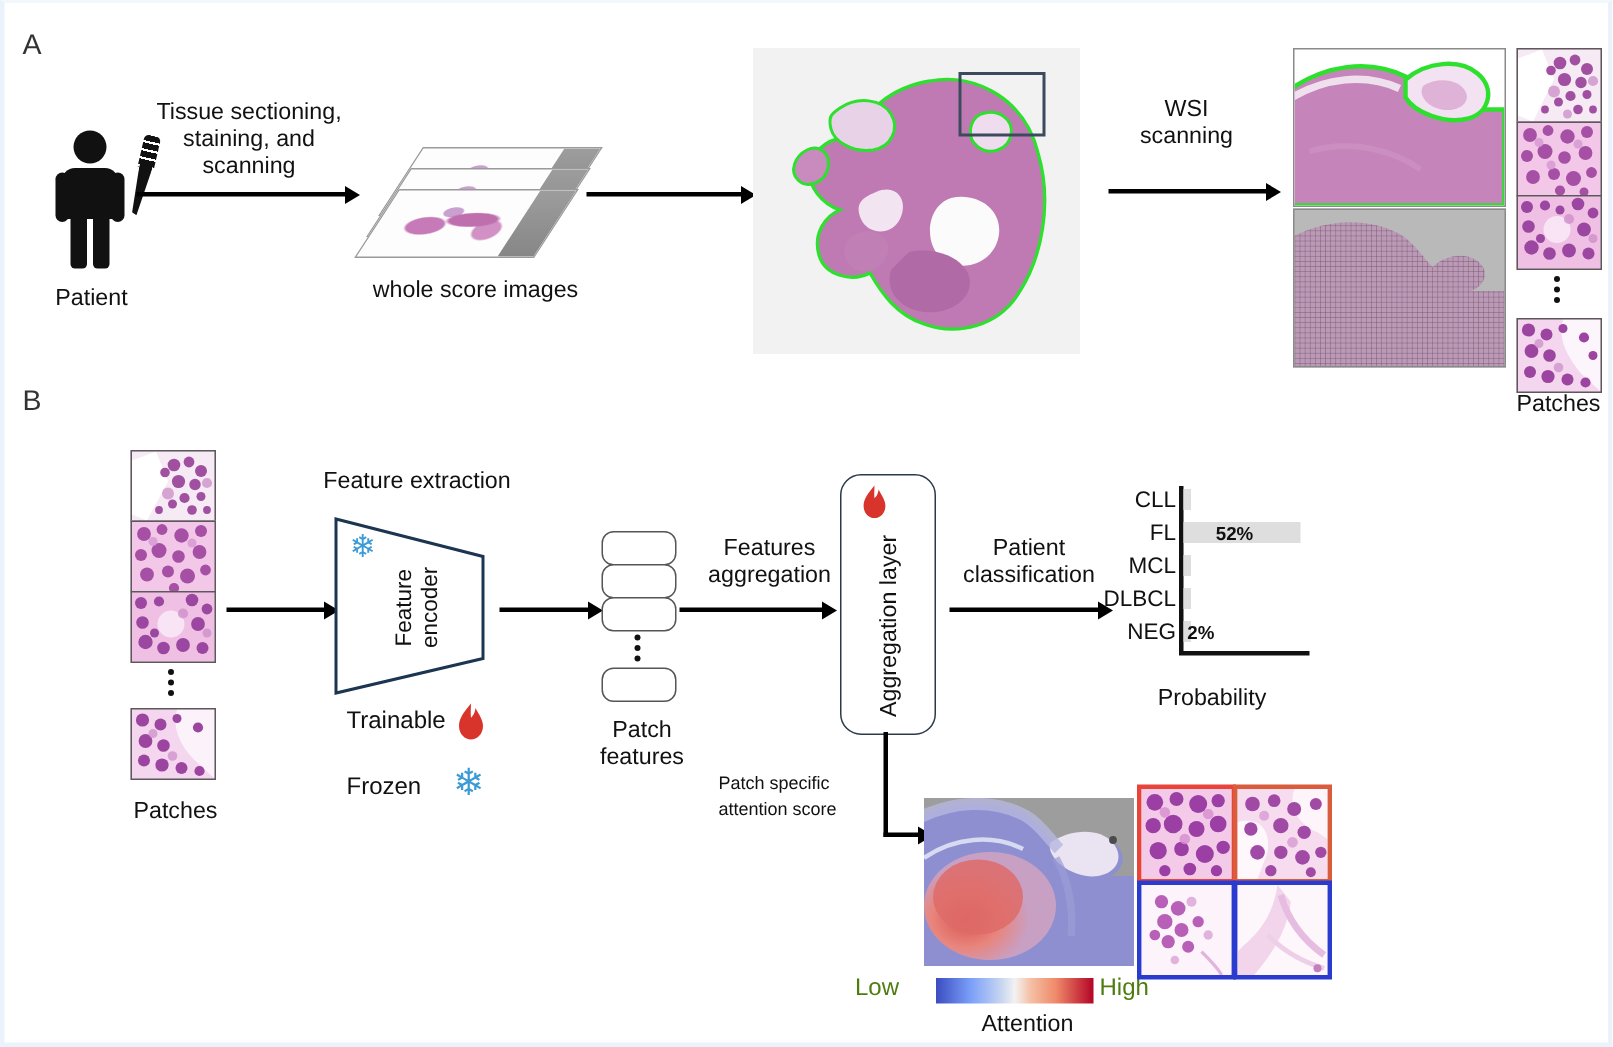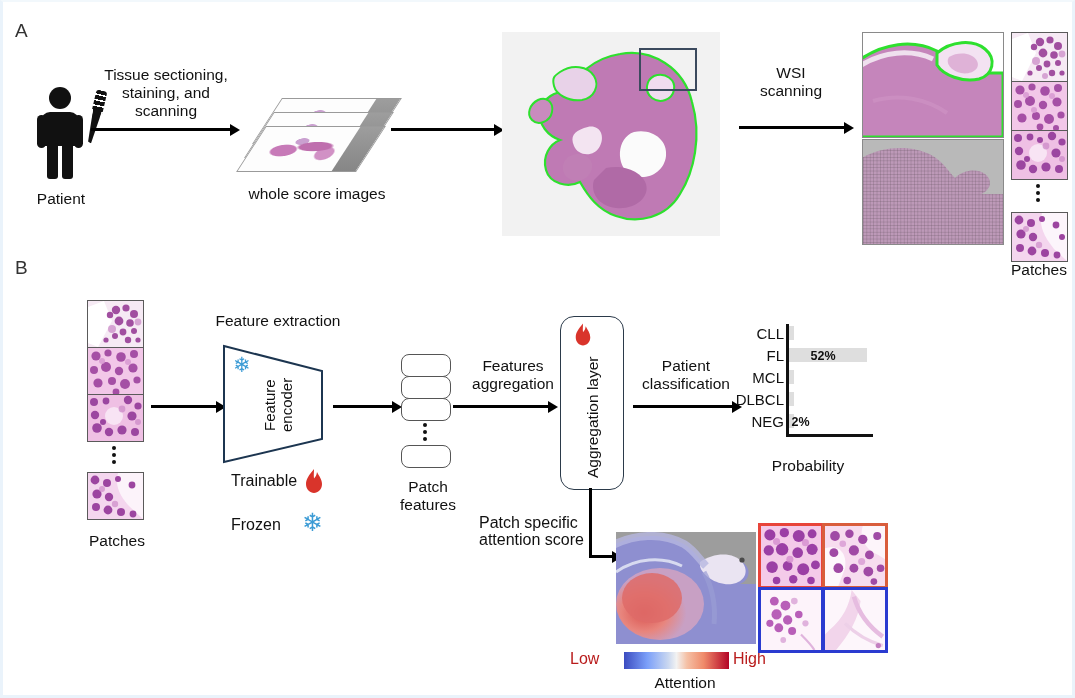--- a/index.html
+++ b/index.html
@@ -17,21 +17,21 @@
     background:#ffffff;
     border-left:3px solid #eaf3fb;
     border-right:3px solid #eaf3fb;
     border-top:2px solid #f2f8fc;
     border-bottom:3px solid #eaf3fb;
     box-sizing:border-box;
   }
   .abs{position:absolute;}
   .panel-label{font-size:19px;color:#333;letter-spacing:.5px;}
   .cap{font-size:15.5px;line-height:18px;text-align:center;color:#111;}
-  .cap-sm{font-size:16px;line-height:17px;text-align:center;color:#111;}
+  .cap-sm{font-size:12px;line-height:17px;text-align:center;color:#111;}
 
   
   .arrow{position:absolute;height:3px;background:#000;}
   .arrow:after{
     content:"";position:absolute;right:-9px;top:50%;
     transform:translateY(-50%);
     width:0;height:0;
     border-left:10px solid #000;
     border-top:6px solid transparent;
     border-bottom:6px solid transparent;
@@ -102,21 +102,21 @@
   .bar{position:absolute;background:#dedede;}
   .bar-label{position:absolute;font-size:15px;color:#111;text-align:right;white-space:nowrap;}
   .bar-val{position:absolute;font-size:12.5px;font-weight:bold;color:#111;white-space:nowrap;}
 
   
   .heat{position:absolute;background:#9d9d9d;overflow:hidden;}
   .cbar{
     position:absolute;height:17px;
     background:linear-gradient(90deg,#3b4cc0 0%,#7b9ff9 22%,#c9d7f0 42%,#f2f2f2 50%,#f5c0a5 60%,#ef8a6a 76%,#b40426 100%);
   }
-  .legend-t{position:absolute;font-size:16px;color:#b91c1c;}
+  .legend-t{position:absolute;font-size:16px;color:#4d7c0f;}
   .apatch{position:absolute;overflow:hidden;}
   .elbow-v{position:absolute;width:3px;background:#000;}
   .elbow-h{position:absolute;height:3px;background:#000;}
   .elbow-h:after{
     content:"";position:absolute;right:-9px;top:50%;
     transform:translateY(-50%);
     width:0;height:0;
     border-left:10px solid #000;
     border-top:6px solid transparent;
     border-bottom:6px solid transparent;

